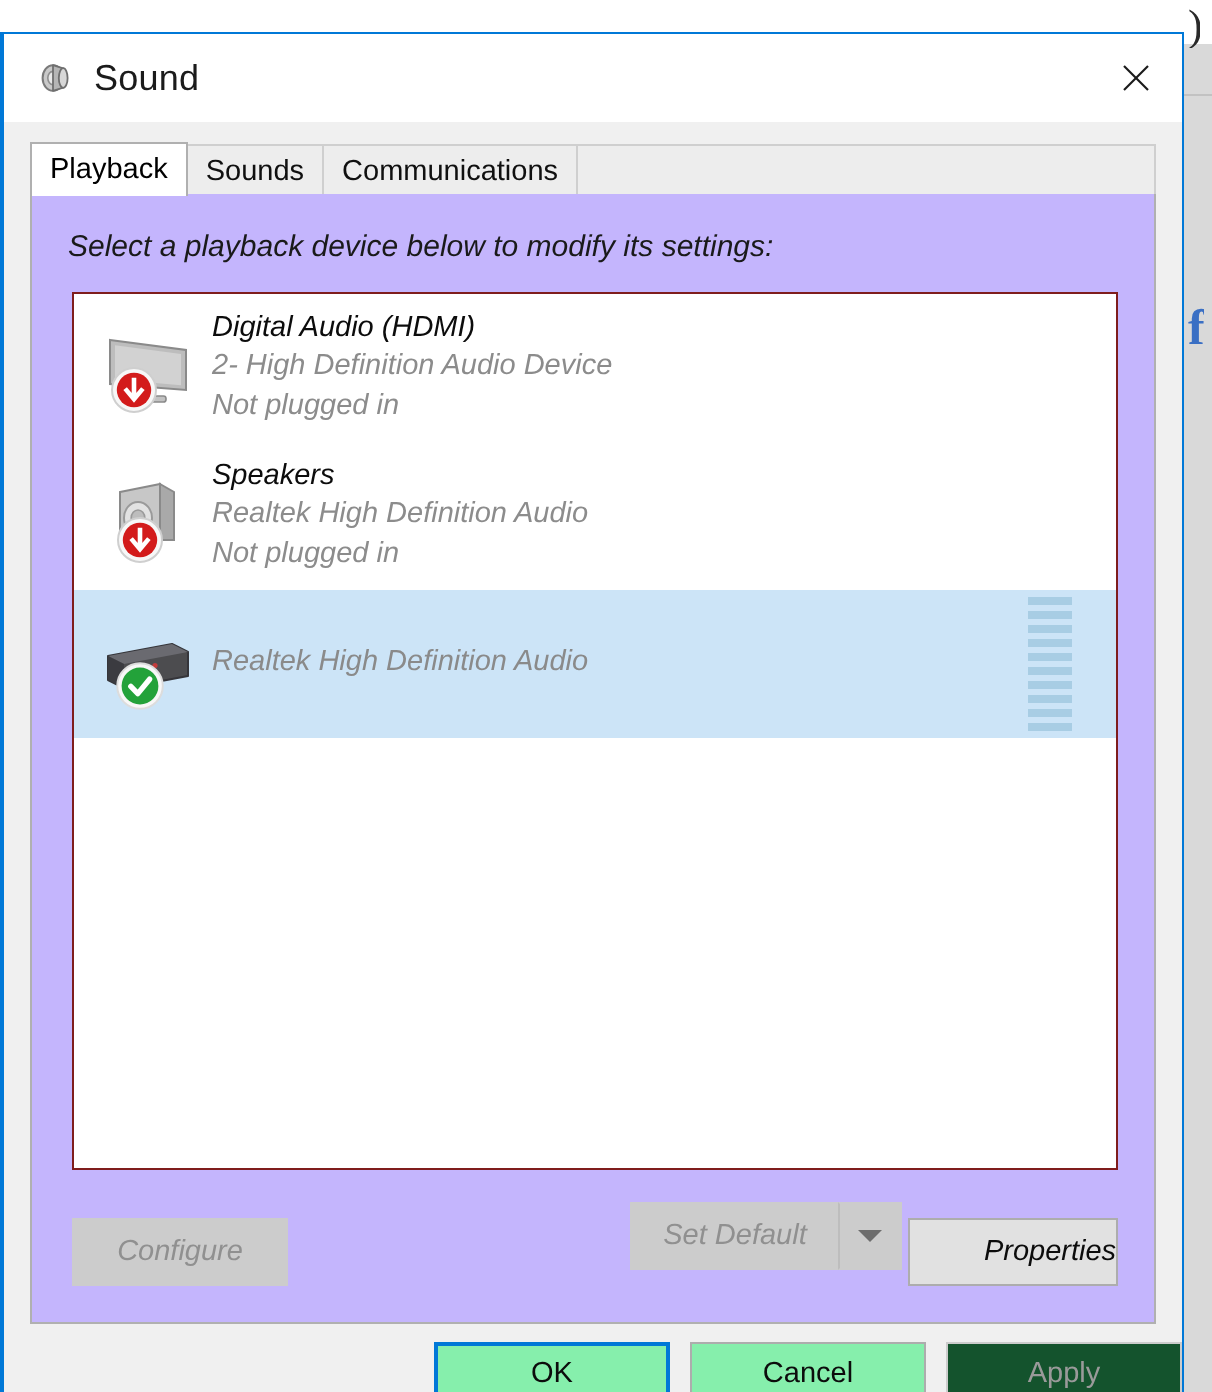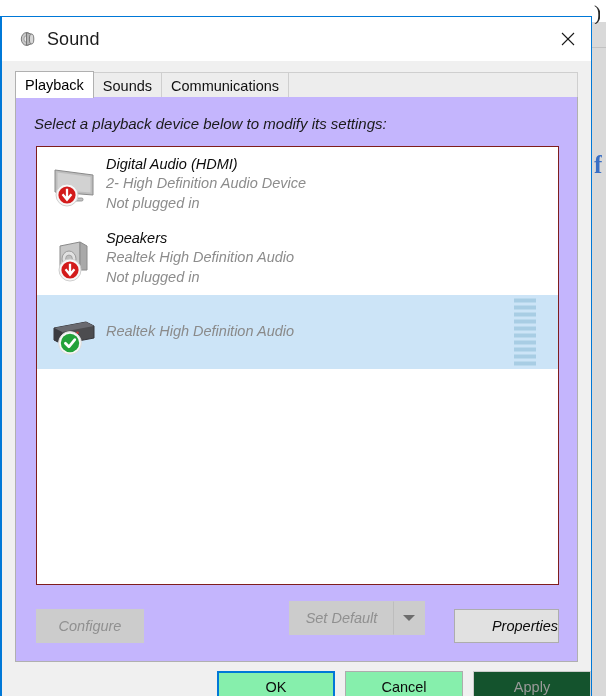--- a/index.html
+++ b/index.html
@@ -308,21 +308,21 @@
     border-left: 1px solid #bdbdbd;
   }
   #set-default-arrow .caret {
     width: 0; height: 0;
     border-left: 6px solid transparent;
     border-right: 6px solid transparent;
     border-top: 6px solid #6d6d6d;
   }
   #properties-button {
     width: 105px;
-    margin-left: 29px;
+    margin-left: 3px;
     padding-left: 37px;
   }
 
   
   #footer {
     flex: 0 0 auto;
     height: 49px;
     display: flex;
     align-items: center;
     justify-content: flex-end;

